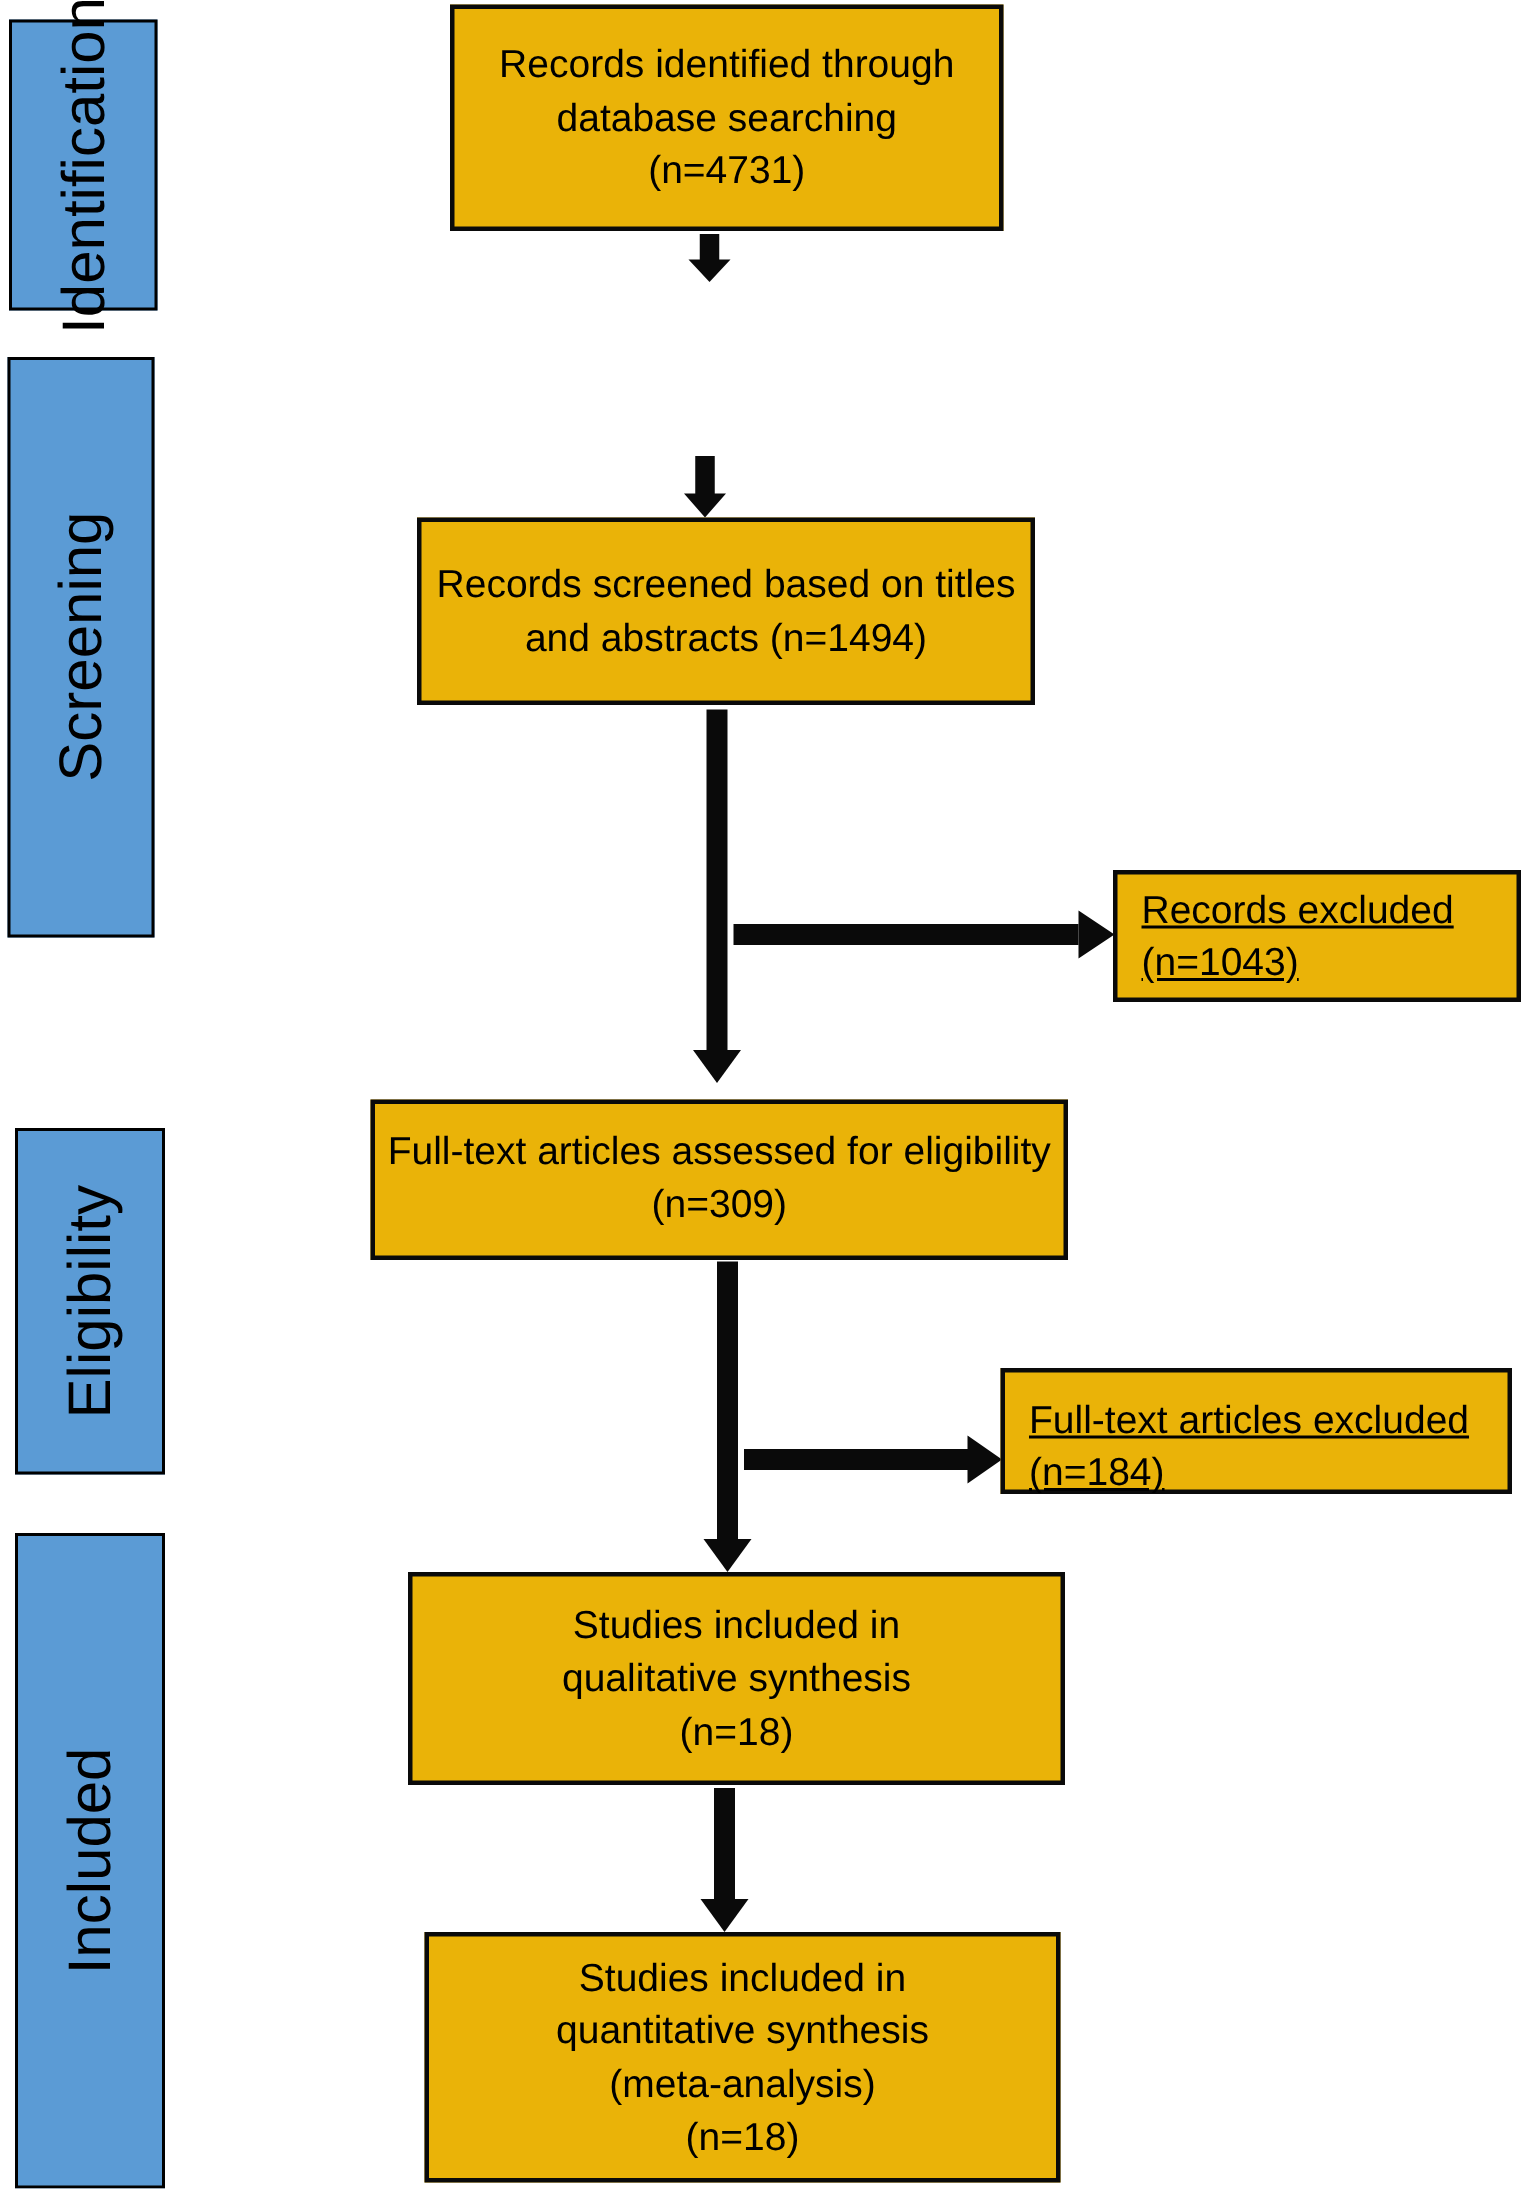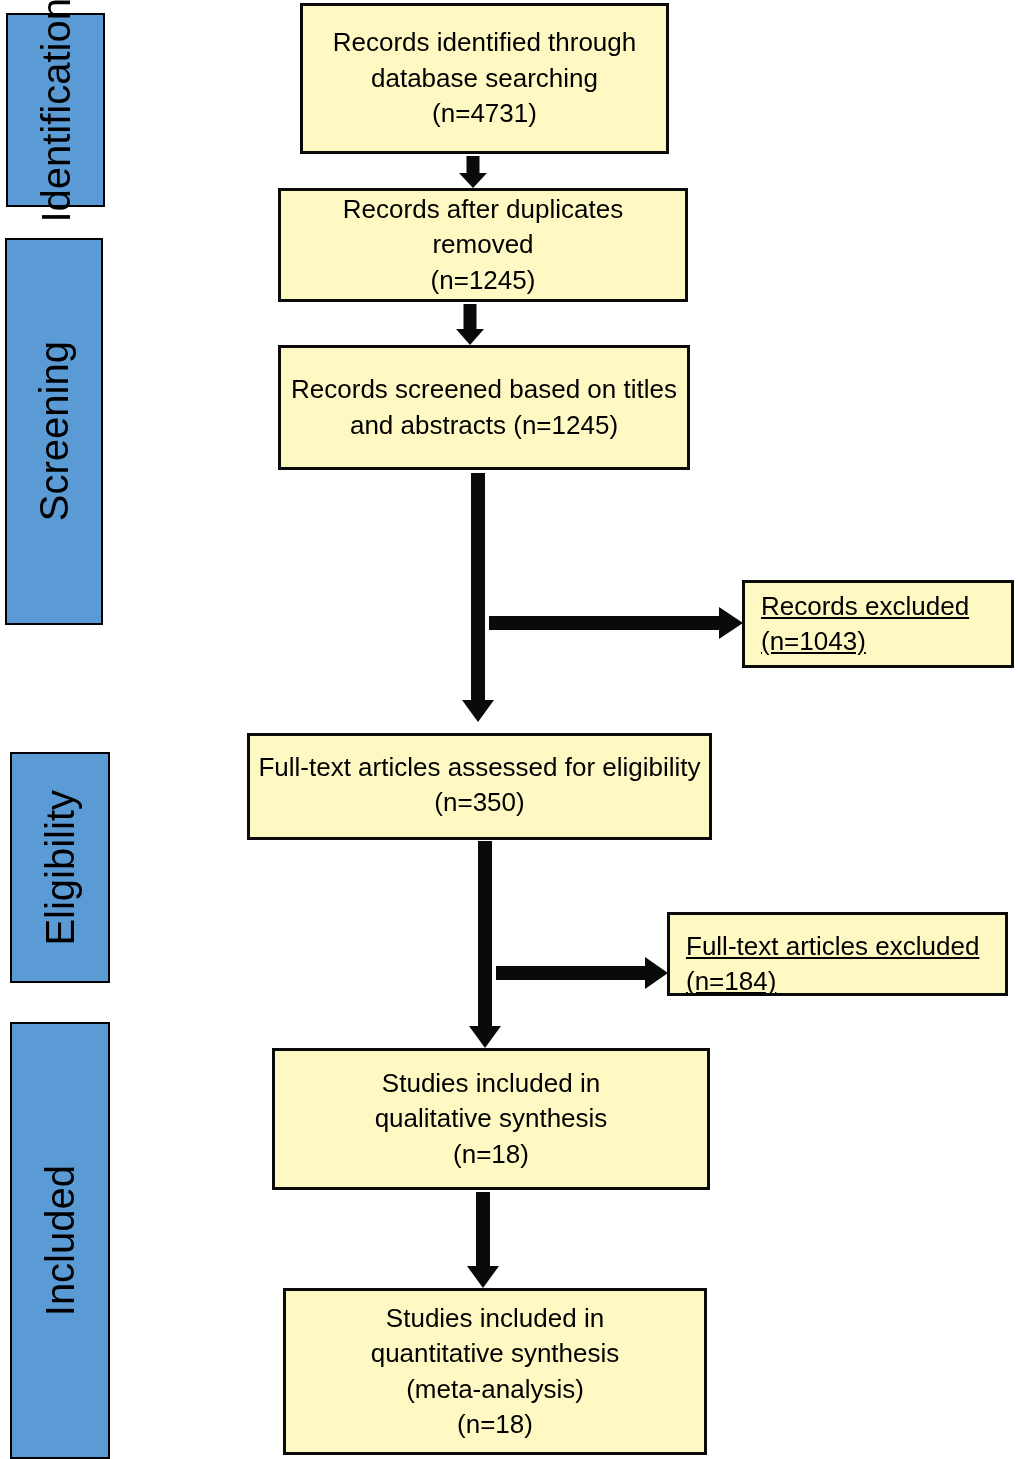--- a/index.html
+++ b/index.html
@@ -22,21 +22,21 @@
     font-size:40px;
     line-height:1;
     letter-spacing:0px;
     color:#000;
     white-space:nowrap;
   }
 
   
   .pbox{
     position:absolute;
-    background:#fef9c3;
+    background:#eab308;
     border:3px solid #0a0a0a;
     box-sizing:border-box;
     display:flex;
     align-items:center;
     justify-content:center;
     padding:4px 8px;
   }
   .pbox .ptext{
     font-size:26px;
     line-height:1.36;
@@ -96,53 +96,49 @@
     <span class="ptext">Records identified through
 database searching
 (n=4731)</span>
   </div>
 
   <div class="arrow-down" style="left:458px;top:156px;width:30px;height:32px;">
     <div class="shaft" style="width:13px;height:19px;"></div>
     <div class="head" style="border-width:15px 14px 0 14px;"></div>
   </div>
 
-  <div class="pbox" style="left:278px;top:188px;width:410px;height:114px;">
-    <span class="ptext">Records after duplicates removed
-(n=1245)</span>
-  </div>
 
   <div class="arrow-down" style="left:455px;top:304px;width:30px;height:41px;">
     <div class="shaft" style="width:13px;height:26px;"></div>
     <div class="head" style="border-width:16px 14px 0 14px;"></div>
   </div>
 
   <div class="pbox" style="left:278px;top:345px;width:412px;height:125px;">
     <span class="ptext">Records screened based on titles
-and abstracts (n=1245)</span>
+and abstracts (n=1494)</span>
   </div>
 
   <div class="arrow-down" style="left:461px;top:473px;width:34px;height:249px;">
     <div class="shaft" style="width:14px;height:228px;"></div>
     <div class="head" style="border-width:22px 16px 0 16px;"></div>
   </div>
 
   <div class="arrow-right" style="left:489px;top:606px;width:254px;height:34px;">
     <div class="shaft" style="width:230px;height:14px;"></div>
     <div class="head" style="border-width:16px 0 16px 24px;"></div>
   </div>
 
   <div class="pbox left-align" style="left:742px;top:580px;width:272px;height:88px;">
     <span class="ptext">Records excluded
 (n=1043)</span>
   </div>
 
   <div class="pbox top-align" style="left:247px;top:733px;width:465px;height:107px;">
     <span class="ptext">Full-text articles assessed for eligibility
-(n=350)</span>
+(n=309)</span>
   </div>
 
   <div class="arrow-down" style="left:468px;top:841px;width:34px;height:207px;">
     <div class="shaft" style="width:14px;height:186px;"></div>
     <div class="head" style="border-width:22px 16px 0 16px;"></div>
   </div>
 
   <div class="arrow-right" style="left:496px;top:956px;width:172px;height:34px;">
     <div class="shaft" style="width:150px;height:14px;"></div>
     <div class="head" style="border-width:16px 0 16px 23px;"></div>

